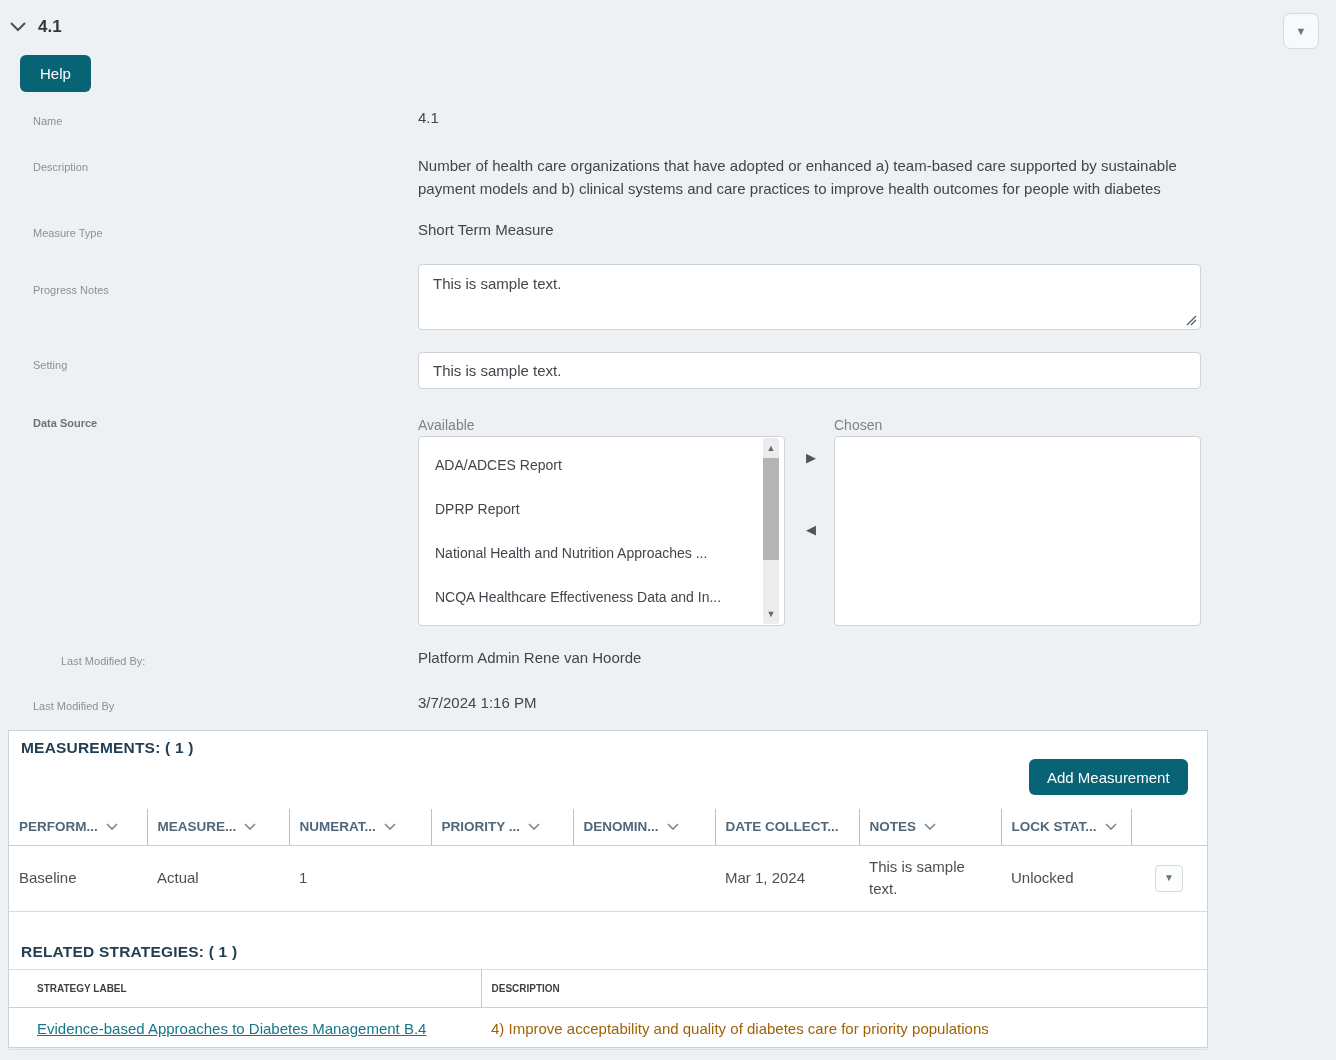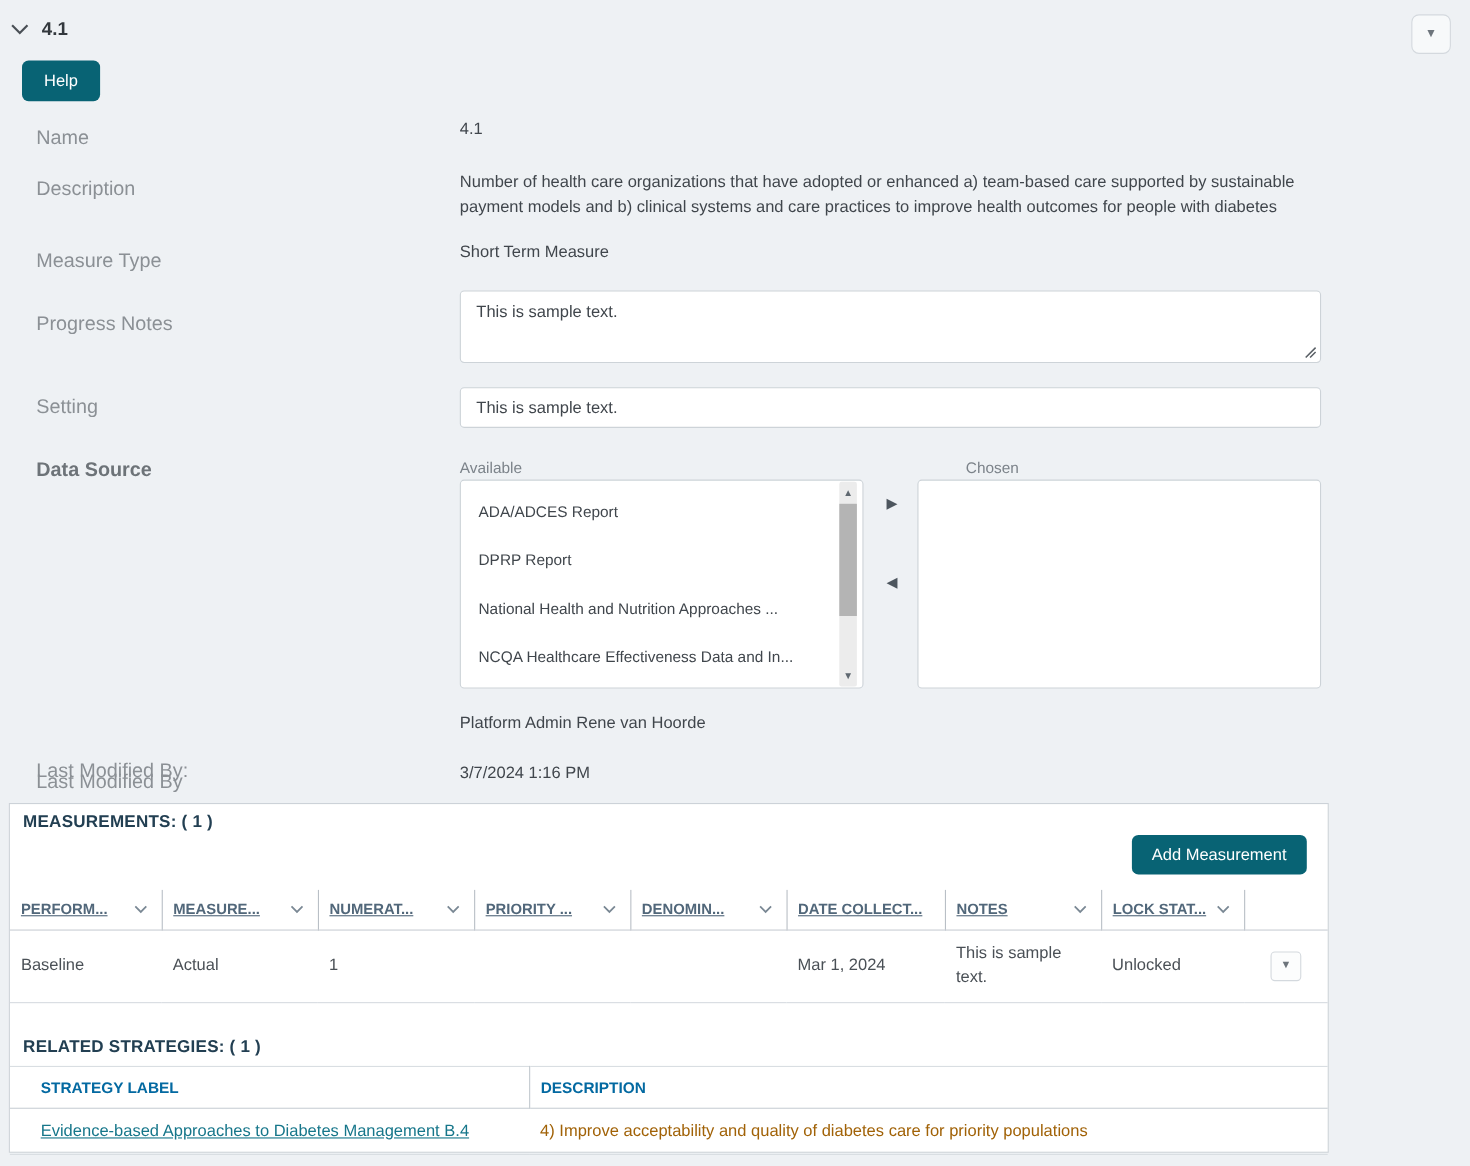--- a/index.html
+++ b/index.html
@@ -24,21 +24,21 @@
   }
   .btn-teal {
     background:#086374; color:#fff; border:none; border-radius:6px;
     font-family:"Liberation Sans", sans-serif;
     font-size:15px; display:flex; align-items:center; justify-content:center;
     cursor:pointer;
   }
   .help-btn { left:20px; top:55px; height:37px; padding:0 20px; }
 
   
-  .flabel { left:33px; color:#8b9095; font-size:18px; }
+  .flabel { left:33px; color:#8b9095; font-size:11px; }
   .flabel.bold { font-weight:bold; color:#6d7378; }
   .fvalue { left:418px; color:#40464c; font-size:15px; }
   .desc-val { width:784px; line-height:23px; }
 
   .tbox {
     left:418px; width:783px; background:#fff;
     border:1px solid #cdd3d8; border-radius:4px;
     font-size:15px; color:#40464c; padding:10px 14px;
   }
   .textarea { height:66px; }
@@ -89,39 +89,39 @@
   .meas-title { left:12px; top:8px; }
   .add-btn { left:1020px; top:28px; height:36px; padding:0 18px; }
 
   table { border-collapse:collapse; table-layout:fixed; }
   .meas-table { position:absolute; left:0; top:78px; width:1198px; }
   .meas-table th {
     height:36px; border-bottom:1px solid #c9ced4; font-weight:bold;
     font-size:13.5px; color:#51677a; text-align:left; vertical-align:middle;
   }
   .meas-table th .thin {
-    display:flex; align-items:center; justify-content:space-between;
-    padding:0 13px 0 10px; white-space:nowrap; overflow:hidden;text-decoration:underline;
+    display:flex; align-items:center; 
+    padding:0 13px 0 10px; white-space:nowrap; overflow:hidden;
   }
   .meas-table th.divR { border-right:1px solid #b9bfc6; }
   .meas-table td {
     height:66px; border-bottom:1px solid #d6dbe0; font-size:15px; color:#4a5056;
     vertical-align:middle; padding:0 10px; line-height:22px;
   }
   .mini-dd {
     width:28px; height:27px; background:#fcfdfd; border:1px solid #d4d9de;
     border-radius:4px; color:#6d757c; font-size:10px;
     display:flex; align-items:center; justify-content:center; cursor:pointer;
   }
 
   .rs-title { left:12px; top:212px; }
   .rs-table { position:absolute; left:0; top:238px; width:1198px; }
   .rs-table th {
     height:38px; border-top:1px solid #d9dee2; border-bottom:1px solid #c9cfd5;
-    font-weight:bold; font-size:14px; color:#0369a1; text-align:left; vertical-align:middle;
+    font-weight:bold; font-size:10px; color:#404040; text-align:left; vertical-align:middle;
   }
   .rs-table th.c1, .rs-table td.c1 { padding-left:28px; }
   .rs-table th.c2, .rs-table td.c2 { padding-left:10px; }
   .rs-table th.c1 { border-right:1px solid #c3c9cf; }
   .rs-table td { height:42px; border-bottom:1px solid #d9dee2; font-size:15px; vertical-align:middle; }
   .rs-link { color:#16768a; text-decoration:underline; cursor:pointer; }
   .rs-desc { color:#a16207; }
 
   .chev-svg { flex:0 0 auto; margin-left:8px; cursor:pointer; }
 </style>
@@ -174,24 +174,24 @@
   </div>
 </div>
 
 <div class="abs xfer xfer-right">
   <span>▶</span>
 </div>
 <div class="abs xfer xfer-left">
   <span>◀</span>
 </div>
 
-<div class="abs caption" style="left:834px; top:417px;margin-left:44px;">Chosen</div>
+<div class="abs caption" style="left:834px; top:417px;">Chosen</div>
 <div class="chosenbox"></div>
 
-<div class="abs flabel" style="top:690px;">Last Modified By:</div>
+<div class="abs flabel" style="top:655px;margin-left:28px;">Last Modified By:</div>
 <div class="abs fvalue" style="top:649px;">Platform Admin Rene van Hoorde</div>
 
 <div class="abs flabel" style="top:700px;">Last Modified By</div>
 <div class="abs fvalue" style="top:694px;">3/7/2024 1:16 PM</div>
 
 <div class="abs card">
 
   <div class="abs sec-title meas-title">MEASUREMENTS: ( 1 )</div>
   <button class="abs btn-teal add-btn">Add Measurement</button>
 

